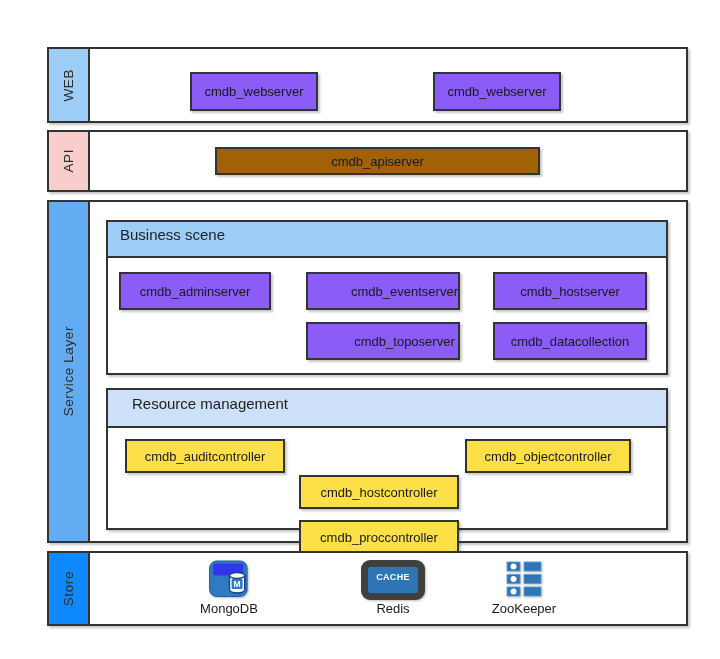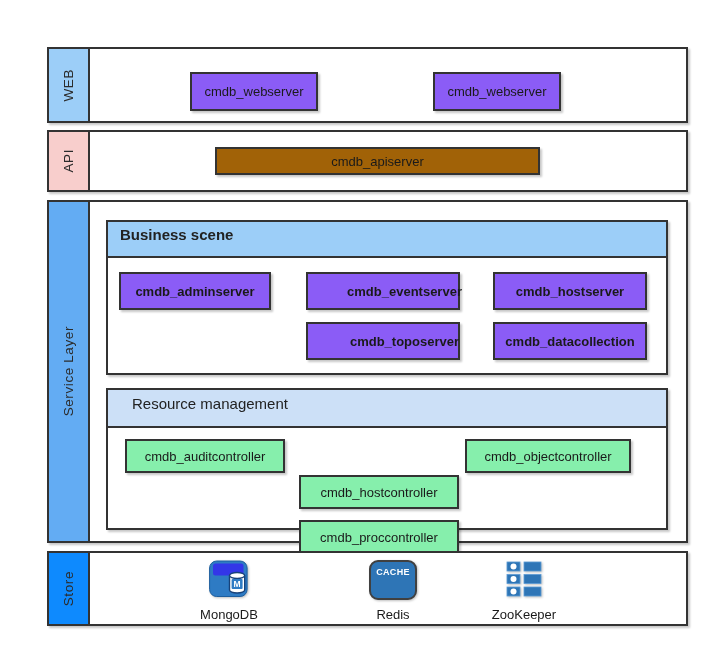--- a/index.html
+++ b/index.html
@@ -33,36 +33,36 @@
 
   .content { position:relative; flex:1; background:#fff; }
 
   .node {
     position:absolute; border:2px solid #333; background:#8b5cf6;
     display:flex; align-items:center; justify-content:center;
     font-size:13px; color:#1a1a1a; white-space:nowrap;
     box-shadow:2px 2px 2px rgba(0,0,0,0.22);
   }
   .node-api { background:#a16207;align-items:center; }
-  .node-cyan { background:#86efac;align-items:center; }
+  .node-cyan { background:#fde047;align-items:center; }
 
   
   .web-box-1 { left:100px; top:23px; width:128px; height:39px; }
   .web-box-2 { left:343px; top:23px; width:128px; height:39px; }
 
   
   .api-box { left:125px; top:15px; width:325px; height:28px; }
 
   
   .section {
     position:absolute; left:16px; width:562px;
     border:2px solid #333; background:#fff;
     box-shadow:2px 2px 2px rgba(0,0,0,0.22);
   }
-  .section-business { top:18px;  height:155px;font-weight:bold; }
+  .section-business { top:18px;  height:155px; }
   .section-resource { top:186px; height:142px; }
   .section-header {
     border-bottom:2px solid #333; display:flex; align-items:center;
     padding:0 0 10px 12px; font-size:15px; color:#222;
   }
   .header-business { height:36px; background:#9CCEF8; }
   .header-resource { height:38px; background:#CCE0F7;padding-left:24px; }
 
   
   .biz-r1 { top:50px;  height:38px; }
@@ -79,27 +79,27 @@
   .res-c3 { left:357px; width:166px; }
 
   
   .store-item {
     position:absolute; top:7px; width:120px;
     display:flex; flex-direction:column; align-items:center;
   }
   .store-item-mongodb   { left:79px; }
   .store-item-redis     { left:243px; }
   .store-item-zookeeper { left:374px; }
-  .store-label { margin-top:7px; font-size:13px; color:#1a1a1a; }
+  .store-label { margin-top:1px; font-size:13px; color:#1a1a1a; }
 
   .icon-wrap { height:40px; display:flex; align-items:flex-start; justify-content:center;
     filter:drop-shadow(1px 1px 1px rgba(0,0,0,0.25)); }
 
   .redis-icon {
-    width:48px; height:40px; background:#2E75B6; border:2px solid #404040;
+    width:64px; height:40px; background:#2E75B6; border:7px solid #404040;
     border-radius:9px; display:flex; justify-content:center;
   }
   .redis-icon span {
     margin-top:5px; font-size:9px; font-weight:bold; color:#ffffff; letter-spacing:0.3px;
   }
 </style>
 </head>
 <body>
 
 <div class="stage">

